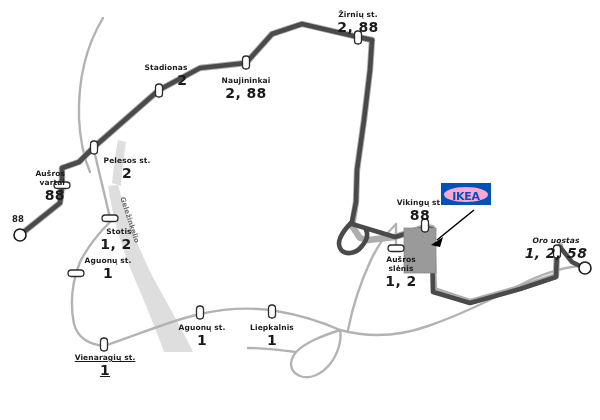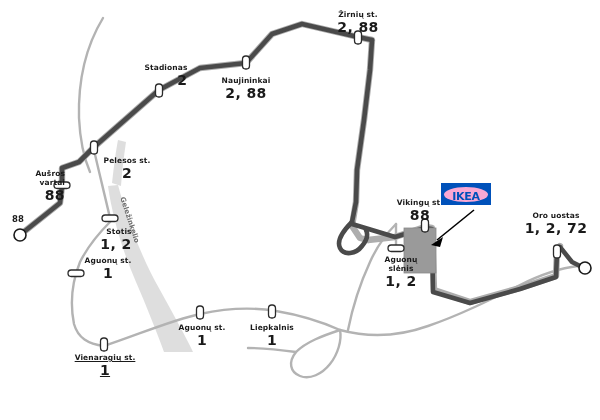--- a/index.html
+++ b/index.html
@@ -221,27 +221,27 @@
     <span>Liepkalnis</span>
     <span class="routes">1</span>
   </div>
 
   <div class="stop-label" id="label-vikingu-st" style="left:420px; top:198px;">
     <span>Vikingų st.</span>
     <span class="routes">88</span>
   </div>
 
   <div class="stop-label" id="label-vikingu-slenis" style="left:401px; top:256px; width:46px;">
-    <span style="display:block; white-space:normal; line-height:1.15;">Aguonų slėnis</span>
+    <span style="display:block; white-space:normal; line-height:1.15;">Aušros slėnis</span>
     <span class="routes">1, 2</span>
   </div>
 
-  <div class="stop-label" id="label-oro-uostas" style="left:556px; top:211px;">
+  <div class="stop-label" id="label-oro-uostas" style="left:556px; top:236px;font-style:italic;">
     <span>Oro uostas</span>
-    <span class="routes">1, 2, 72</span>
+    <span class="routes">1, 2, 58</span>
   </div>
 
   <div class="terminus-label" id="label-terminus-west" style="left:18px; top:214px;">88</div>
 
   <div class="river-label" style="left:126px; top:196px; transform: rotate(72deg); transform-origin: left top;">Geležinkelio</div>
 
   <div id="ikea-logo">
     <div id="ikea-oval">
       <span id="ikea-text">IKEA</span>
     </div>

